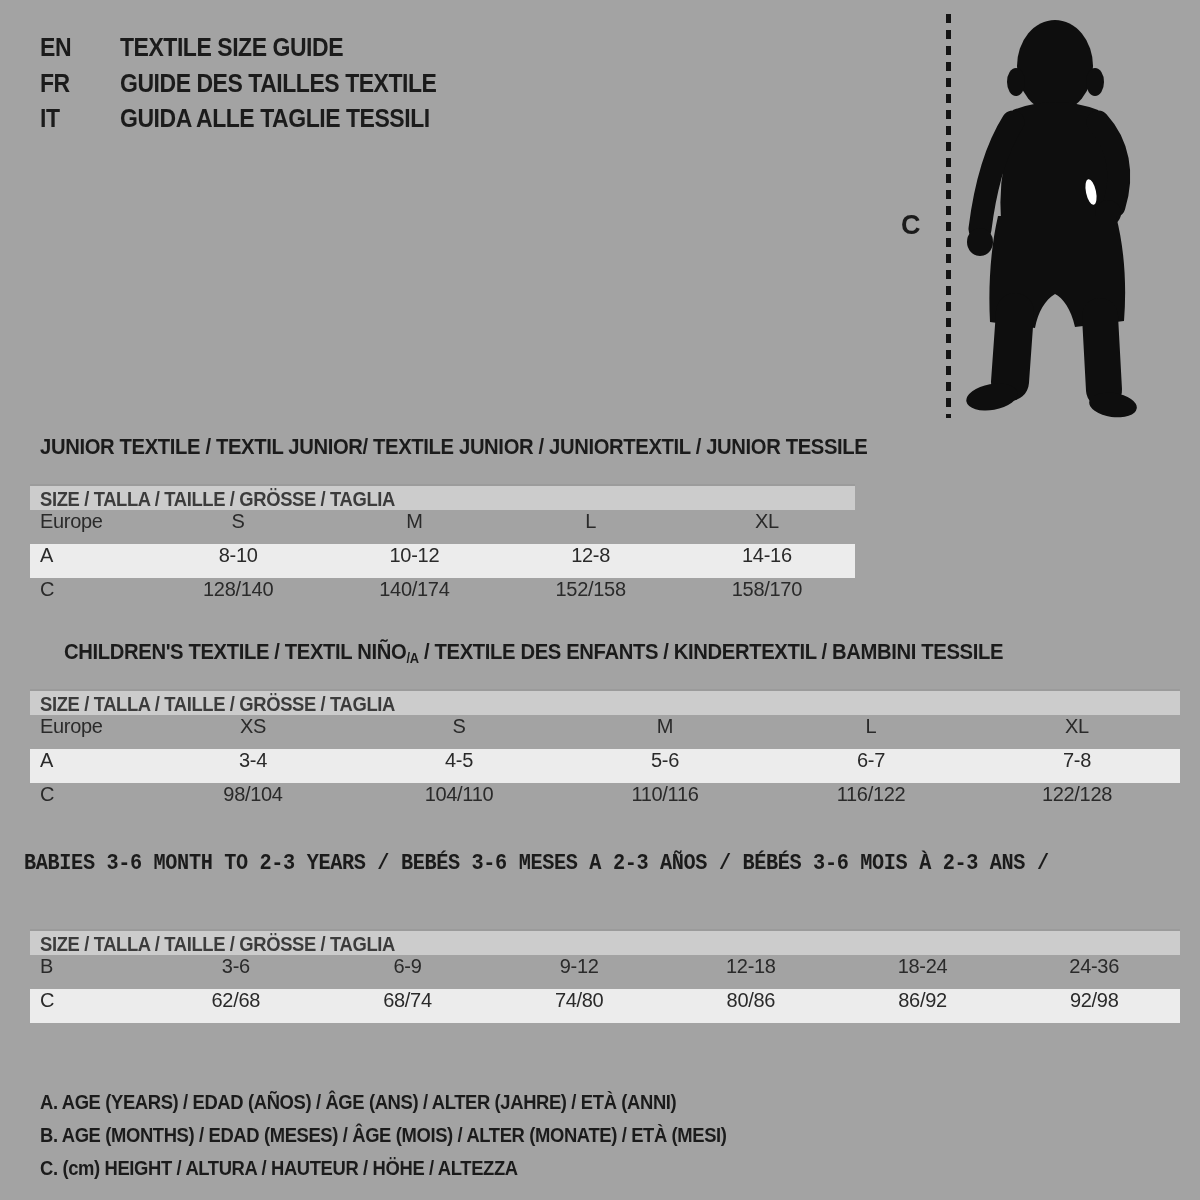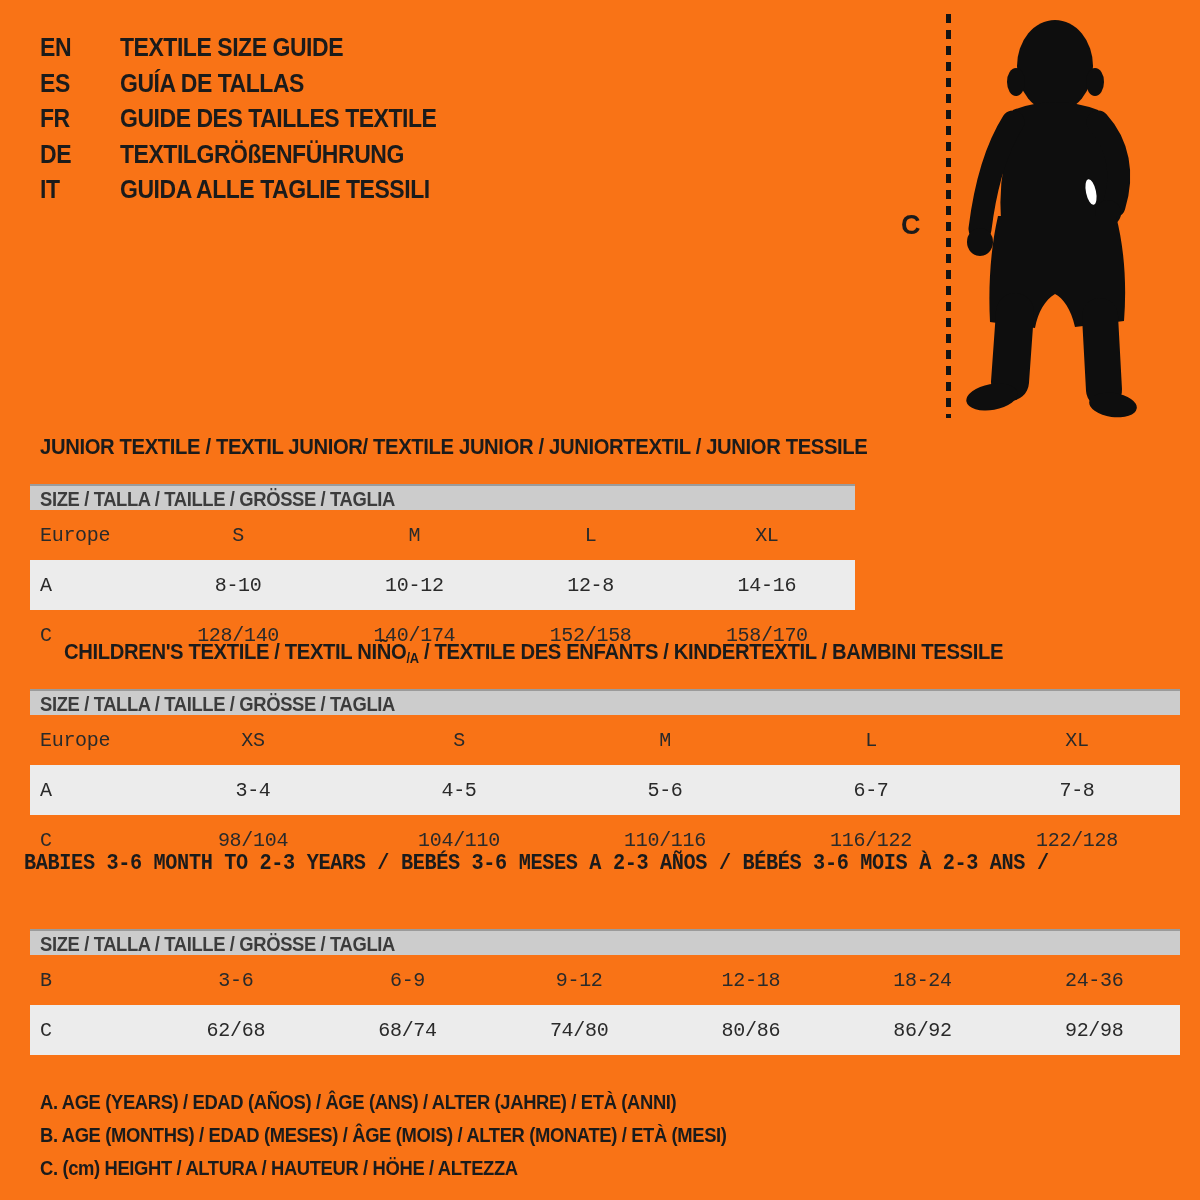--- a/index.html
+++ b/index.html
@@ -1,18 +1,18 @@
 <!DOCTYPE html>
 <html><head>
 <meta charset="utf-8">
 <style>
   html,body { margin:0; padding:0; background:#ffffff; }
   .page {
     position:relative; width:1200px; height:1200px;
-    background:#f97316; overflow:hidden;
+    background:#a3a3a3; overflow:hidden;
     font-family:"Liberation Sans", sans-serif;
     color:#1b1b1b;
   }
   .cond { display:inline-block; transform:scaleX(.92); transform-origin:0 50%; white-space:nowrap; }
 
   
   .lang-block { position:absolute; left:40px; top:30px; }
   .lang-row { display:flex; height:35.5px; align-items:center; }
   .lang-code { width:80px; font-weight:bold; font-size:25px; letter-spacing:-0.5px; }
   .lang-title { font-weight:bold; font-size:25px; letter-spacing:-0.5px; }
@@ -36,50 +36,42 @@
   
   .size-table { position:absolute; left:30px; }
   #junior-table   { top:484px; width:825px; }
   #children-table { top:689px; width:1150px; }
   #babies-table   { top:929px; width:1150px; }
   .tbar {
     height:26px; line-height:26px; background:#cccccc; border-top:2px solid #9b9b9b;
     color:#3c3c3c; font-weight:bold; font-size:20px; letter-spacing:-0.4px;
     padding-left:10px; box-sizing:border-box;
   }
-  .trow { display:flex; height:50px; align-items:center; font-size:20px; color:#2a2a2a; letter-spacing:-0.3px;font-family:Liberation Mono, monospace; }
+  .trow { display:flex; height:34px; align-items:flex-start; font-size:20px; color:#2a2a2a; letter-spacing:-0.3px; }
   .trow.shade { background:#ececec; }
   .tlabel { width:120px; padding-left:10px; box-sizing:border-box; }
   .tcell { flex:1; text-align:center; }
 
   
   .footnotes { position:absolute; left:40px; top:1066px;margin-top:20px; }
   .footnote { font-size:20px; font-weight:bold; letter-spacing:-0.4px; line-height:33px; white-space:nowrap; }
 </style>
 </head>
 <body>
 
 <div class="page">
 
   <div class="lang-block">
     <div class="lang-row">
       <span class="lang-code"><span class="cond">EN</span></span>
       <span class="lang-title"><span class="cond">TEXTILE SIZE GUIDE</span></span>
     </div>
     <div class="lang-row">
-      <span class="lang-code"><span class="cond">ES</span></span>
-      <span class="lang-title"><span class="cond">GUÍA DE TALLAS</span></span>
-    </div>
-    <div class="lang-row">
       <span class="lang-code"><span class="cond">FR</span></span>
       <span class="lang-title"><span class="cond">GUIDE DES TAILLES TEXTILE</span></span>
-    </div>
-    <div class="lang-row">
-      <span class="lang-code"><span class="cond">DE</span></span>
-      <span class="lang-title"><span class="cond">TEXTILGRÖßENFÜHRUNG</span></span>
     </div>
     <div class="lang-row">
       <span class="lang-code"><span class="cond">IT</span></span>
       <span class="lang-title"><span class="cond">GUIDA ALLE TAGLIE TESSILI</span></span>
     </div>
   </div>
 
   <div class="height-line"></div>
   <div class="height-label">C</div>
   <svg class="child-figure" viewBox="0 0 186 404" aria-hidden="true">

